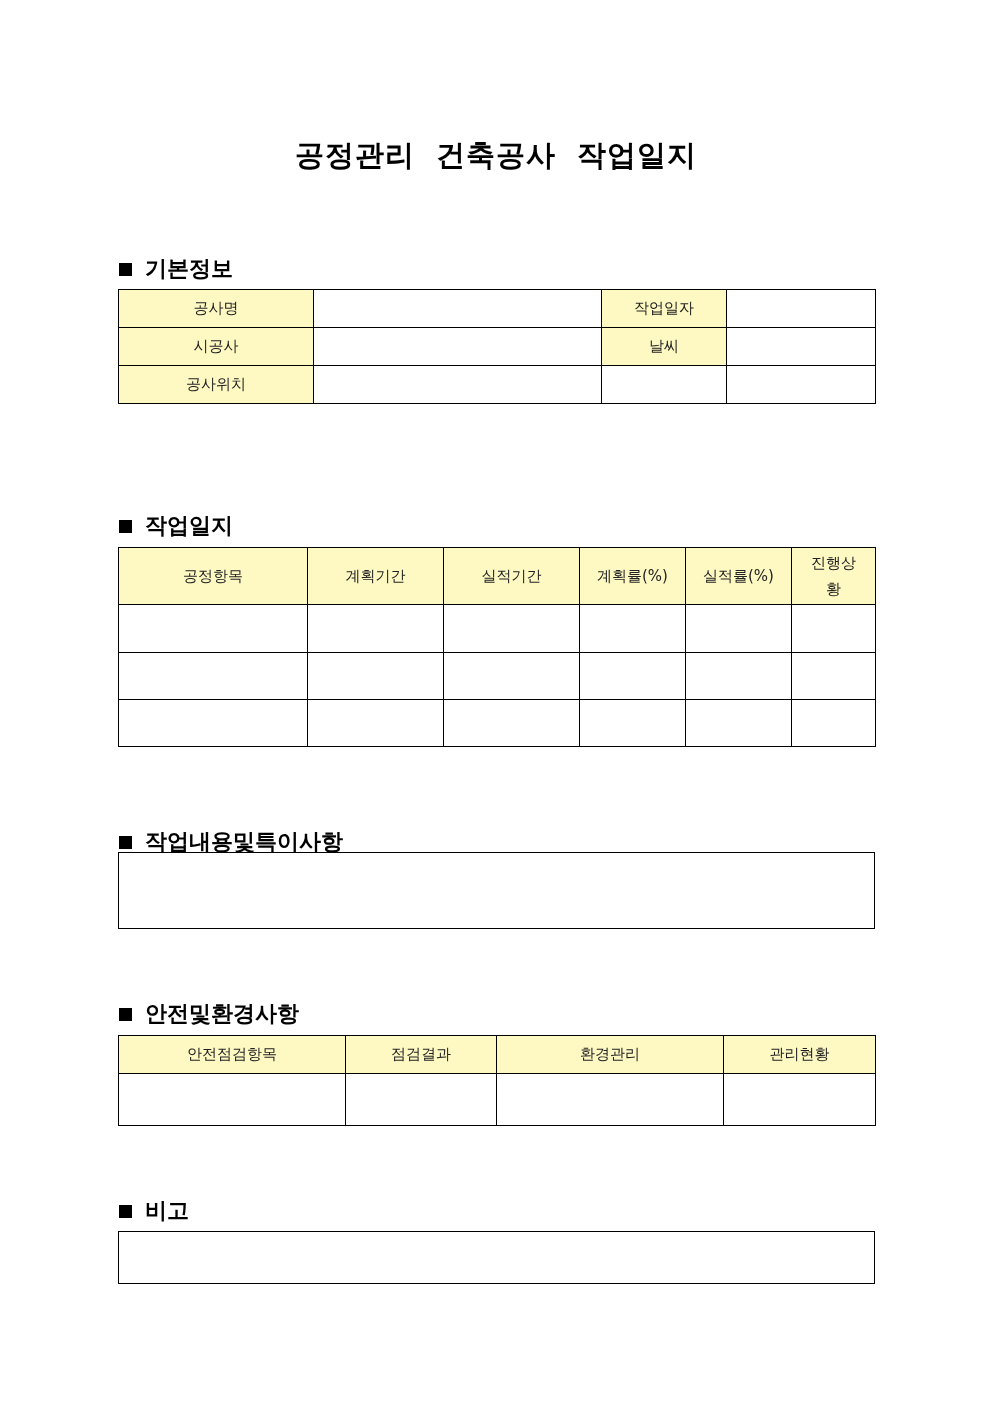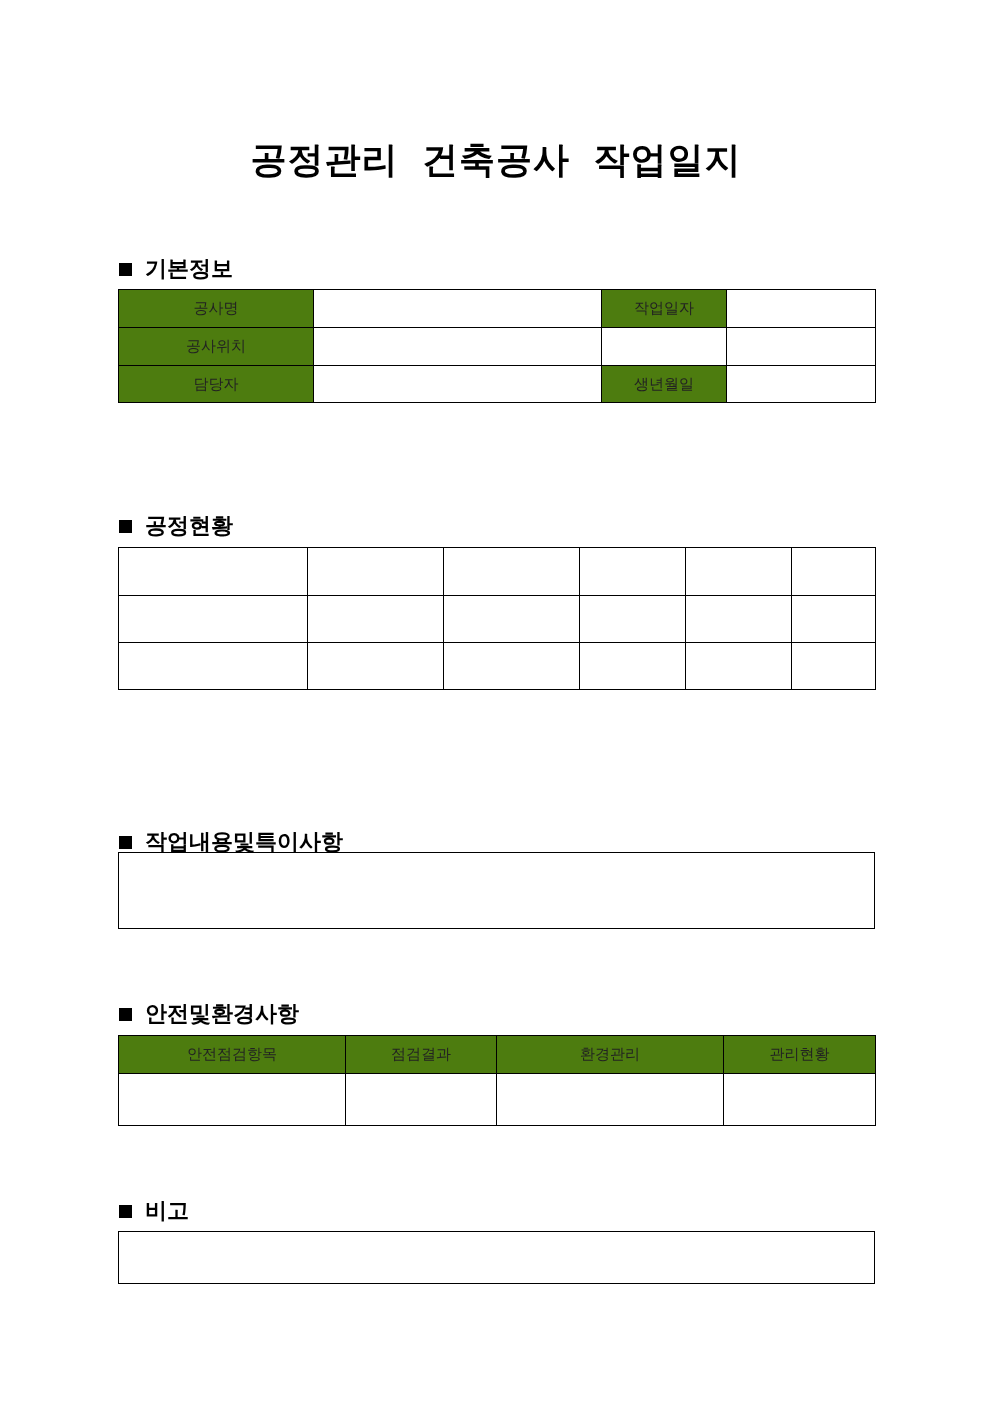--- a/index.html
+++ b/index.html
@@ -3,41 +3,41 @@
 <meta charset="utf-8">
 <style>
   html, body { margin: 0; padding: 0; background: #ffffff; }
   body {
     width: 992px; height: 1403px; position: relative;
     font-family: "DejaVu Sans", "Liberation Sans", sans-serif;
     color: #000;
   }
   .title {
     position: absolute; left: 0; top: 136px; width: 992px;
-    text-align: center; font-size: 36px; font-weight: bold;
+    text-align: center; font-size: 29px; font-weight: bold;
     word-spacing: 10px; letter-spacing: 1px;
   }
   .section-heading {
     position: absolute; left: 119px;
     font-size: 22px; font-weight: bold;
     display: flex; align-items: center;
   }
   .square {
     display: inline-block; width: 13px; height: 13px; background: #000;
     margin-right: 13px;
   }
   table {
     position: absolute; left: 118px; width: 757px;
     border-collapse: collapse; table-layout: fixed;
   }
   td {
     border: 1px solid #000; font-size: 15px; text-align: center;
     vertical-align: middle; padding: 0; color: #222;
   }
-  td.lbl { background: #4d7c0f; }
+  td.lbl { background: #fef9c3; }
   .box {
     position: absolute; left: 118px; width: 755px;
     border: 1px solid #000; background: #fff;
   }
 </style>
 </head>
 <body>
 
 <div class="title">공정관리  건축공사  작업일지</div>
 
@@ -52,49 +52,57 @@
       <col style="width:125px">
       <col style="width:149px">
     </colgroup>
   <tbody>
       <tr style="height:38px;">
     <td class="lbl">공사명</td>
     <td></td>
     <td class="lbl">작업일자</td>
     <td></td>
   </tr>
+  <tr style="height:38px;">
+    <td class="lbl">시공사</td>
+    <td></td>
+    <td class="lbl">날씨</td>
+    <td></td>
+  </tr>
   <tr style="height:38px;padding-left:43px;">
     <td class="lbl">공사위치</td>
     <td></td>
     <td></td>
-    <td></td>
-  </tr>
-  <tr style="height:37px;">
-    <td class="lbl">담당자</td>
-    <td></td>
-    <td class="lbl">생년월일</td>
     <td></td>
   </tr>
 </tbody>
   </table>
 
 <div class="section-heading" style="top:511px;">
   <span class="square"></span>
-  <span>공정현황</span>
+  <span>작업일지</span>
 </div>
 <table style="top:547px;">
   <colgroup>
       <col style="width:189px">
       <col style="width:136px">
       <col style="width:136px">
       <col style="width:106px">
       <col style="width:106px">
       <col style="width:84px">
     </colgroup>
   <tbody>
+      <tr style="height:57px;">
+    <td class="lbl">공정항목</td>
+    <td class="lbl">계획기간</td>
+    <td class="lbl">실적기간</td>
+    <td class="lbl">계획률(%)</td>
+    <td class="lbl">실적률(%)</td>
+    <td class="lbl" style="padding:0 14px; line-height:26px;">진행상황</td>
+  </tr>
   <tr style="height:48px;">
     <td></td>
     <td></td>
     <td></td>
     <td></td>
     <td></td>
     <td></td>
   </tr>
   <tr style="height:47px;">
     <td></td>

